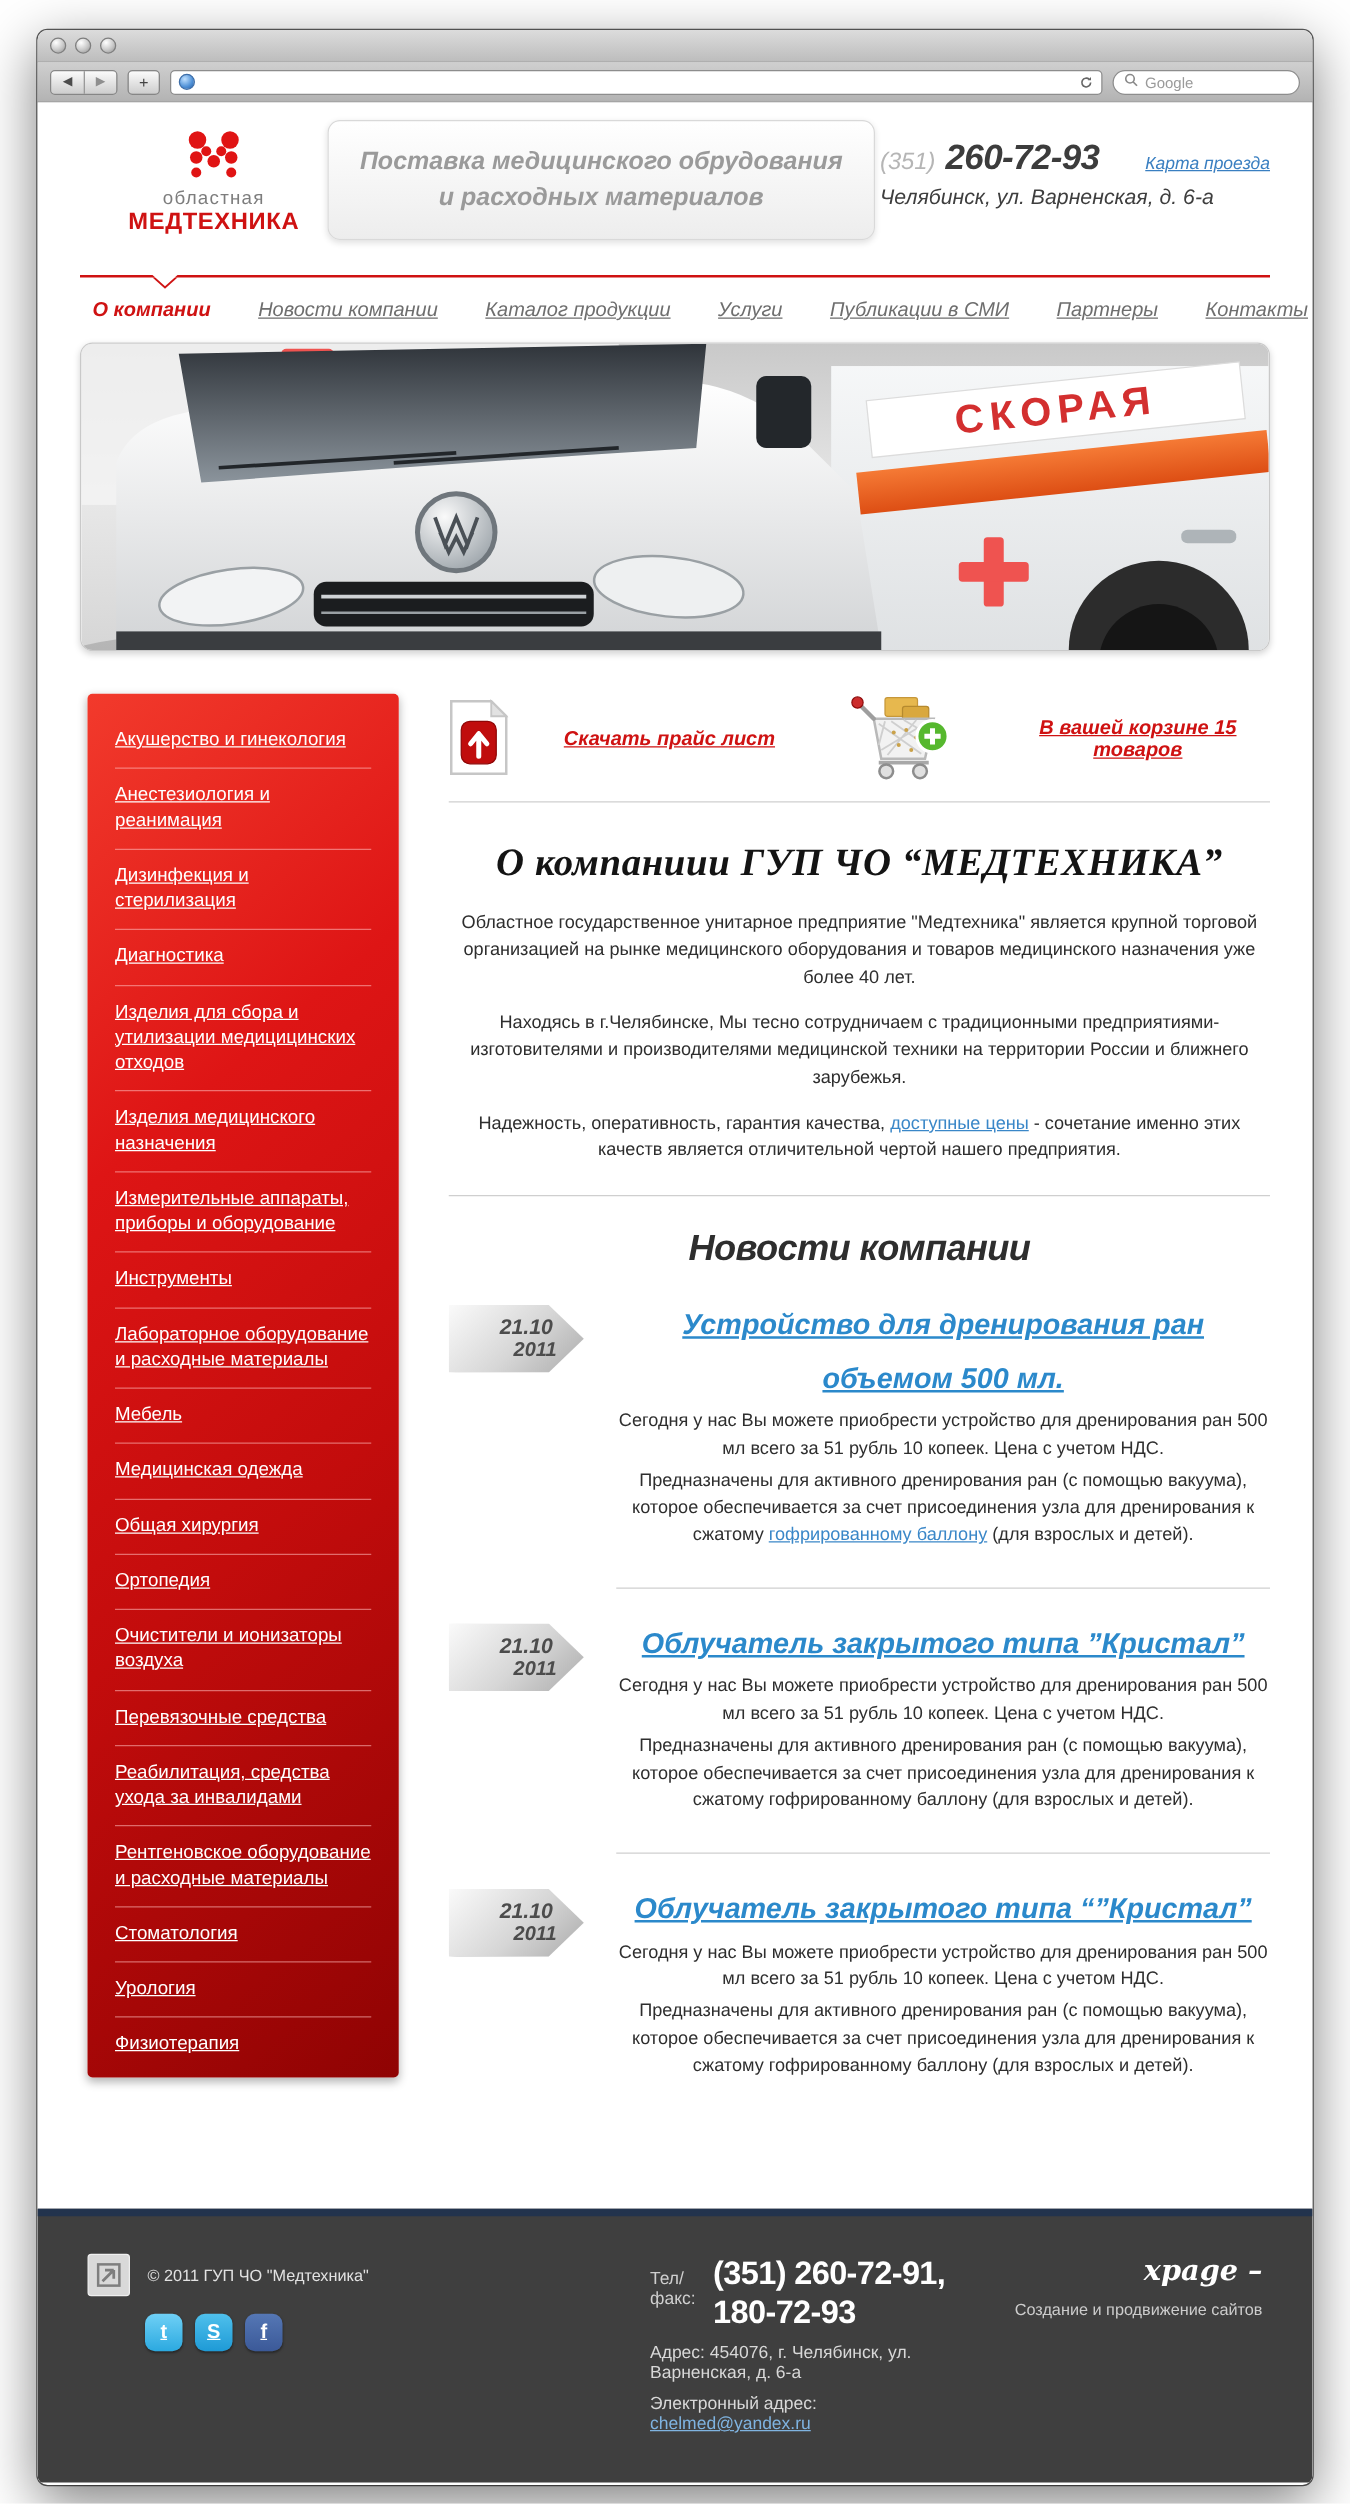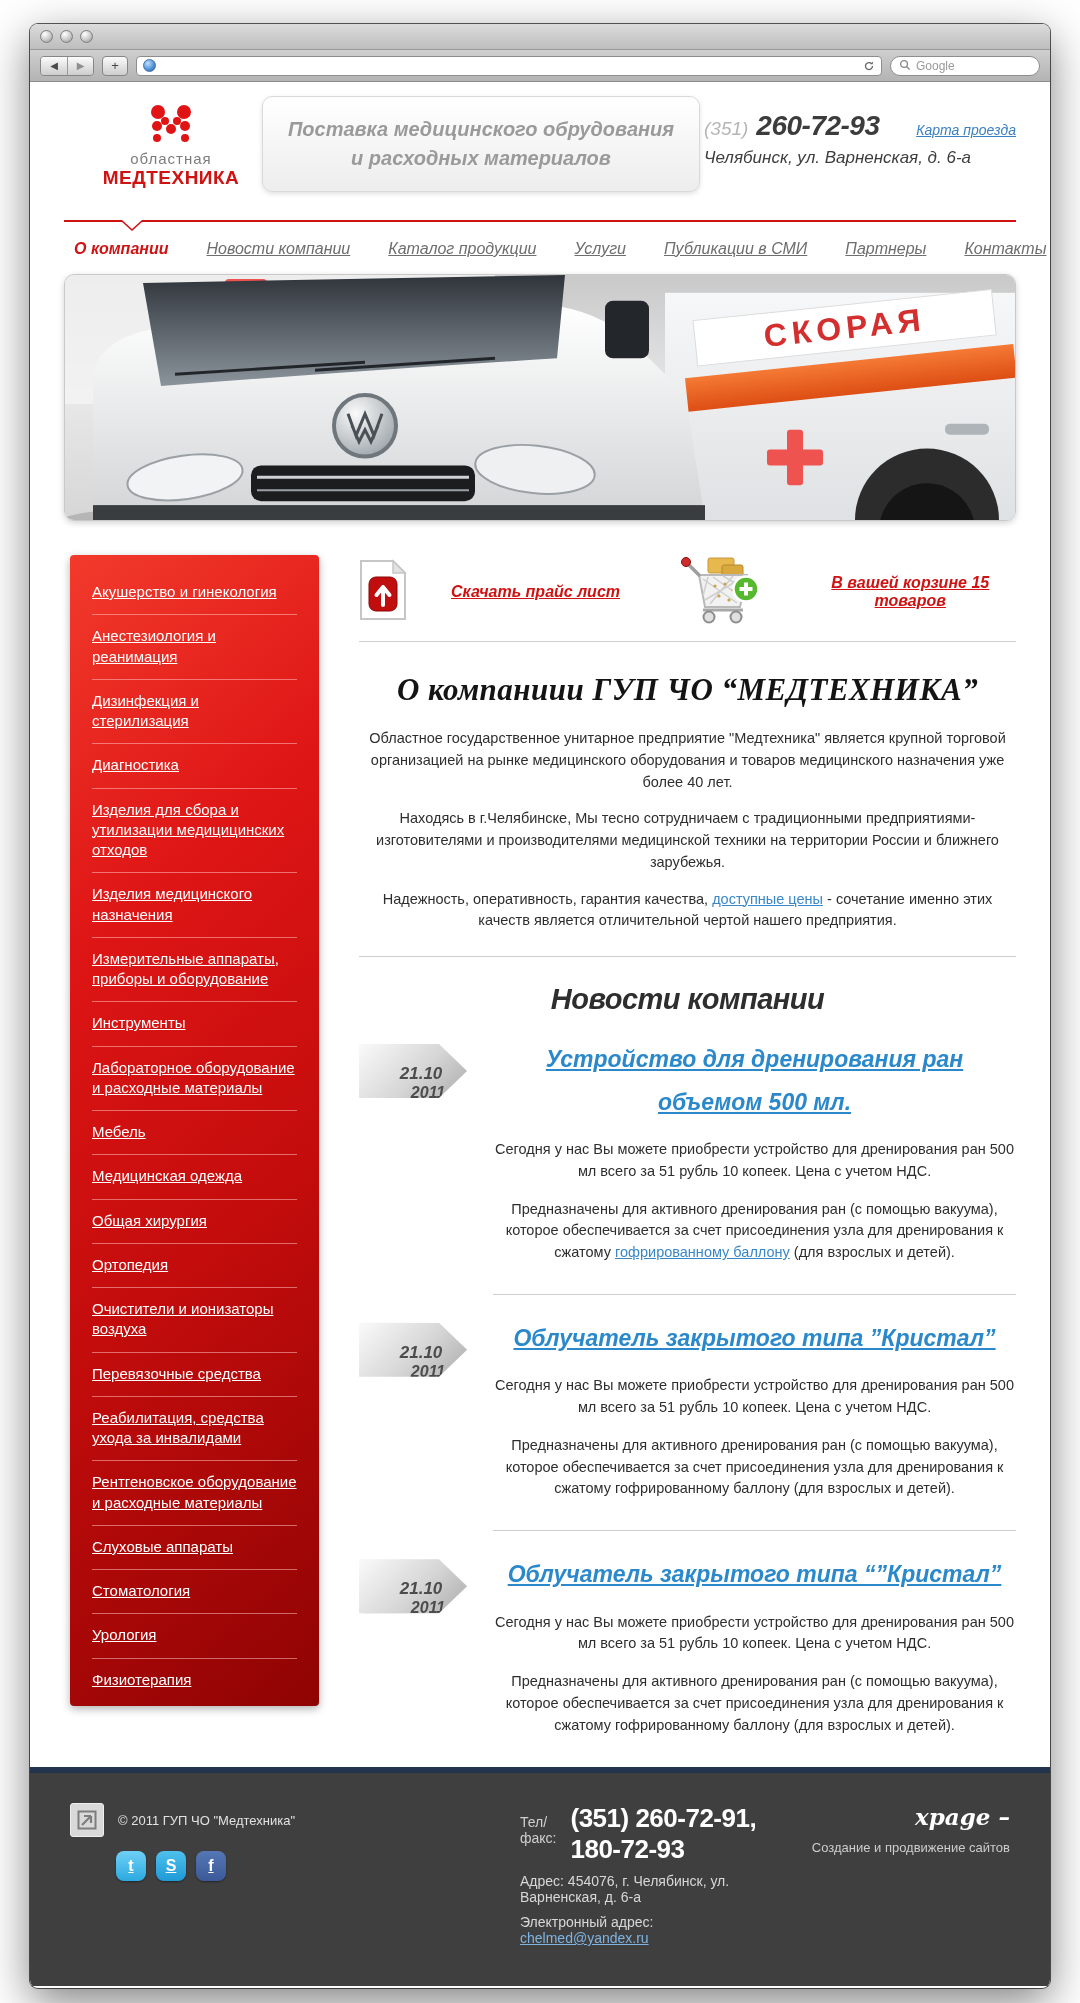--- a/index.html
+++ b/index.html
@@ -89,30 +89,30 @@
 
   .about-title { margin:30px 0 20px; font-family:"Liberation Serif", serif; font-style:italic; font-weight:bold;
                  font-size:31px; color:#141414; letter-spacing:.5px; }
   .body-p { color:#2e2e2e; font-size:14.5px; line-height:1.5; margin-bottom:15px; }
   .inline-link { color:#3a87c8; text-decoration:underline; }
 
   .div-about { margin:24px 0 0; }
   .news-h2 { margin:26px 0 8px; font-size:29px; font-weight:bold; font-style:italic; color:#2e2e2e; letter-spacing:-.5px; }
 
   .news-item { display:flex; gap:26px; margin-top:28px; }
-  .date-badge { flex:0 0 108px; height:54px; padding:20px 0 0 16px;
+  .date-badge { flex:0 0 108px; height:54px; padding:8px 0 0 16px;
                 background:linear-gradient(135deg,#fafafa 0%, #d6d6d6 55%, #ababab 100%);
                 clip-path:polygon(0 0, 74% 0, 100% 50%, 74% 100%, 0 100%);
                 filter:drop-shadow(2px 3px 3px rgba(0,0,0,.35)); }
   .date-badge .d1 { color:#4c4c4c; font-size:17px; font-weight:bold; font-style:italic; }
   .date-badge .d2 { color:#4c4c4c; font-size:16px; font-weight:bold; font-style:italic; margin-left:14px; }
   .news-body { flex:1; }
   .news-title { display:inline-block; color:#2b89cb; font-size:23px; font-weight:bold; font-style:italic;
                 text-decoration:underline; line-height:1.85; margin-top:-6px; }
-  .news-p { color:#2e2e2e; font-size:14.5px; line-height:1.5; margin-top:16px; max-width:640px; }
+  .news-p { color:#2e2e2e; font-size:14.5px; line-height:1.5; margin-top:4px; max-width:640px; }
   .news-div { margin:30px 0 0 134px; }
 
   
   .site-footer { margin-top:auto; border-top:6px solid #22334d; background:#3f3f3f;
                  padding:30px 40px 40px; display:flex; min-height:172px; }
   .f-left { width:290px; }
   .f-copy-row { display:flex; align-items:center; gap:14px; }
   .xpage-icon { width:34px; height:34px; background:#d9d9d9; border:1px solid #efefef; border-radius:3px;
                 display:flex; align-items:center; justify-content:center; }
   .f-copy { color:#e2e2e2; font-size:13px; }
@@ -298,21 +298,20 @@
             <a href="#" class="side-link">Инструменты</a>
             <a href="#" class="side-link">Лабораторное оборудование и расходные материалы</a>
             <a href="#" class="side-link">Мебель</a>
             <a href="#" class="side-link">Медицинская одежда</a>
             <a href="#" class="side-link">Общая хирургия</a>
             <a href="#" class="side-link">Ортопедия</a>
             <a href="#" class="side-link">Очистители и ионизаторы воздуха</a>
             <a href="#" class="side-link">Перевязочные средства</a>
             <a href="#" class="side-link">Реабилитация, средства ухода за инвалидами</a>
             <a href="#" class="side-link">Рентгеновское оборудование и расходные материалы</a>
-            <a href="#" class="side-link">Слуховые аппараты</a>
             <a href="#" class="side-link">Стоматология</a>
             <a href="#" class="side-link">Урология</a>
             <a href="#" class="side-link">Физиотерапия</a>
           </aside>
 
         <div class="main-col">
 
           <div class="quick-row">
             <div class="price-block">
               <span>

